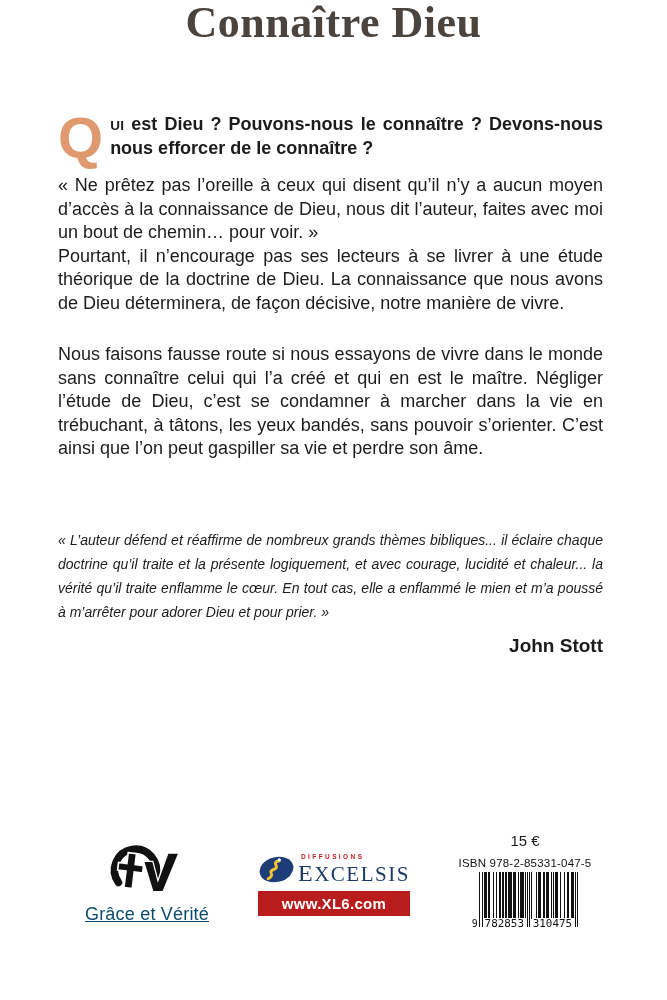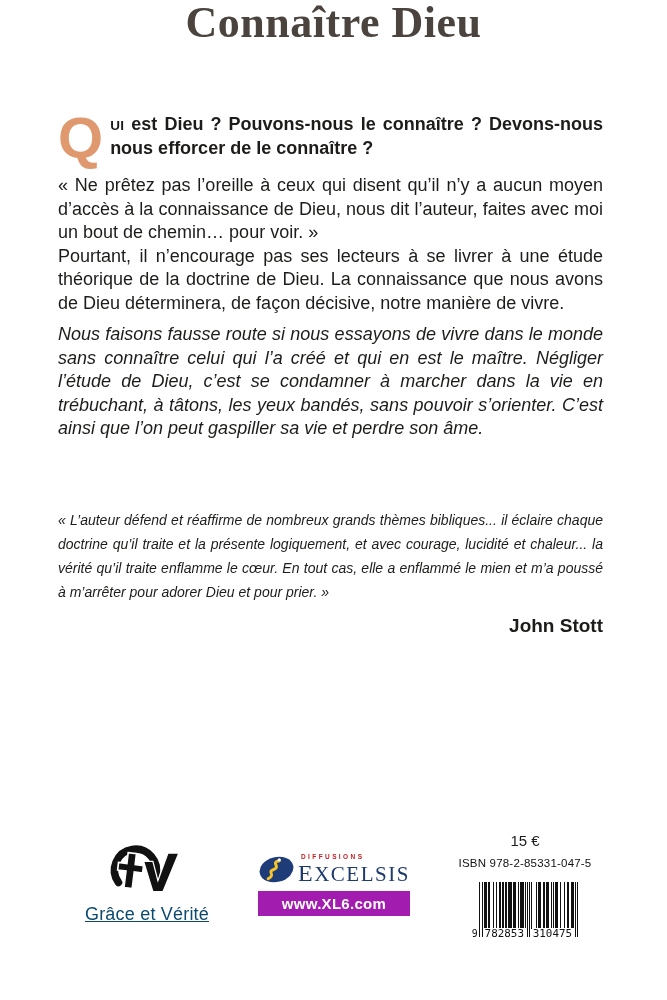--- a/index.html
+++ b/index.html
@@ -44,21 +44,21 @@
   .dropcap{
     float:left;
     font-size:58px;
     line-height:46px;
     color:#e0996f;
     font-weight:700;
     margin:2px 7px 0 0;
   }
   .smallcaps{font-size:13.5px;letter-spacing:.3px;}
   .para{margin:0;text-align:justify;}
-  .para.spaced{margin-top:8px;font-style:italic;}
+  .para.spaced{margin-top:28px;}
   .review-quote{
     margin:67px 0 10px 0;
     font-style:italic;
     font-size:14px;
     line-height:24px;
     text-align:justify;
   }
   .reviewer{
     margin:8px 0 0 0;
     text-align:right;
@@ -88,34 +88,34 @@
     letter-spacing:2.4px;margin:0 0 1px 3px;
   }
   .ex-name{
     font-family:"Liberation Serif","DejaVu Serif",serif;
     font-size:21px;line-height:1;
     color:#1e3a6b;letter-spacing:1.5px;
   }
   .ex-name::first-letter{font-size:24px;}
   .xl6-bar{
     margin-top:6px;
-    background:#a21caf;
+    background:#b91c1c;
     color:#ffffff;
     font-size:15px;
     font-weight:700;
     line-height:25px;
     height:25px;
     letter-spacing:.3px;
   }
   .isbn-block{
     position:absolute;left:452px;top:832px;width:146px;
     text-align:center;
   }
   .price{font-size:15px;color:#1d1c1a;margin-bottom:8px;}
-  .isbn-text{font-size:11.5px;color:#111;letter-spacing:.2px;margin-bottom:12px;white-space:nowrap;}
+  .isbn-text{font-size:11.5px;color:#111;letter-spacing:.2px;margin-bottom:2px;white-space:nowrap;}
   .barcode-svg{display:block;margin:0 auto;}
 </style>
 </head>
 <body>
 
 <div class="page">
 
   <h1 class="book-title">Connaître Dieu</h1>
 
   <div class="content">

